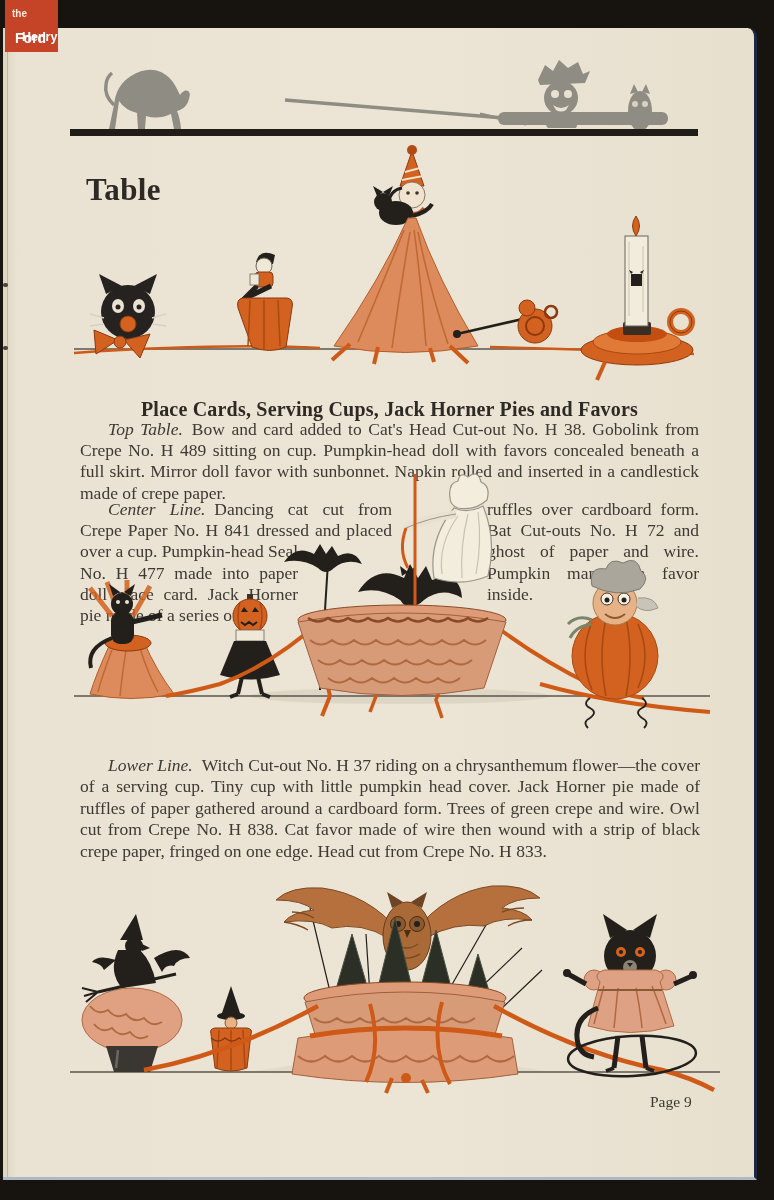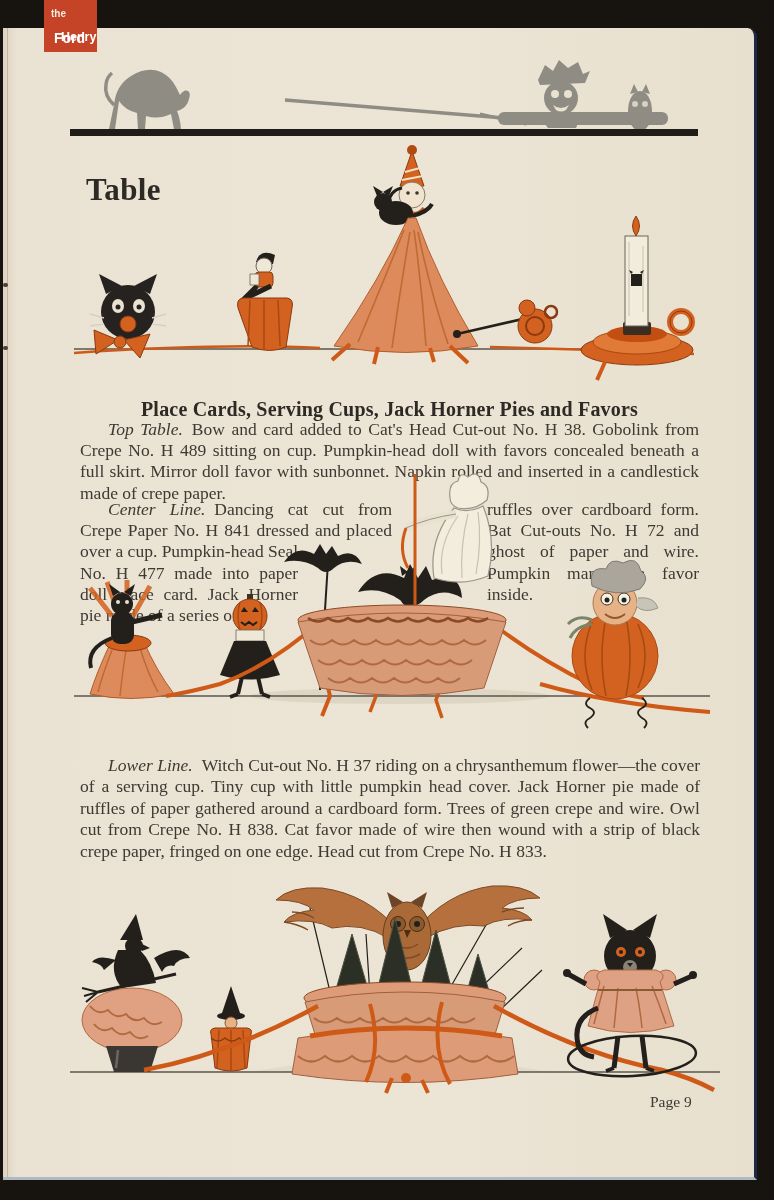--- a/index.html
+++ b/index.html
@@ -5,21 +5,21 @@
   html,body{margin:0;padding:0;background:#17130e;}
   #stage{position:relative;width:774px;height:1200px;background:#17130e;overflow:hidden;
          font-family:"Liberation Serif","DejaVu Serif",serif;}
   .page{position:absolute;left:3px;top:28px;width:751px;height:1149px;
         background:linear-gradient(90deg,#ddd4c1 0,#eae2d2 14px,#ece4d4 55%,#e8e0cf 100%);
         border-right:3px solid #1d2944;border-bottom:3px solid #aeb9c4;
         border-top-right-radius:9px;}
   .crease{position:absolute;left:7px;top:28px;width:1px;height:1149px;background:rgba(110,92,62,.28);}
   .stitch{position:absolute;width:5px;height:4px;background:#4a4236;border-radius:2px;left:3px;}
   .logo{position:absolute;left:5px;top:0;width:53px;height:52px;background:#c54327;
-        font-family:"Liberation Sans","DejaVu Sans",sans-serif;color:#fff;margin-left:39px;}
+        font-family:"Liberation Sans","DejaVu Sans",sans-serif;color:#fff;}
   .logo span{position:absolute;line-height:1;}
   .logo .l1{left:7px;top:9px;font-size:10px;font-weight:600;color:#f5ebdf;}
   .logo .l2{left:17px;top:31px;font-size:12.5px;font-weight:700;}
   .logo .l3{left:10px;top:31px;font-size:14px;font-weight:700;}
   .title{position:absolute;left:86px;top:170px;font-size:31px;line-height:39px;font-weight:700;
          color:#2d2a25;letter-spacing:.4px;}
   .heading{position:absolute;left:80px;top:374px;width:619px;text-align:center;
            font-size:20px;font-weight:700;color:#2d2a25;letter-spacing:.2px;margin-top:24px;}
   .para{position:absolute;color:#3d3933;font-size:17.5px;line-height:21.4px;text-align:justify;}
   .para .lead{font-style:italic;margin-right:9px;}

